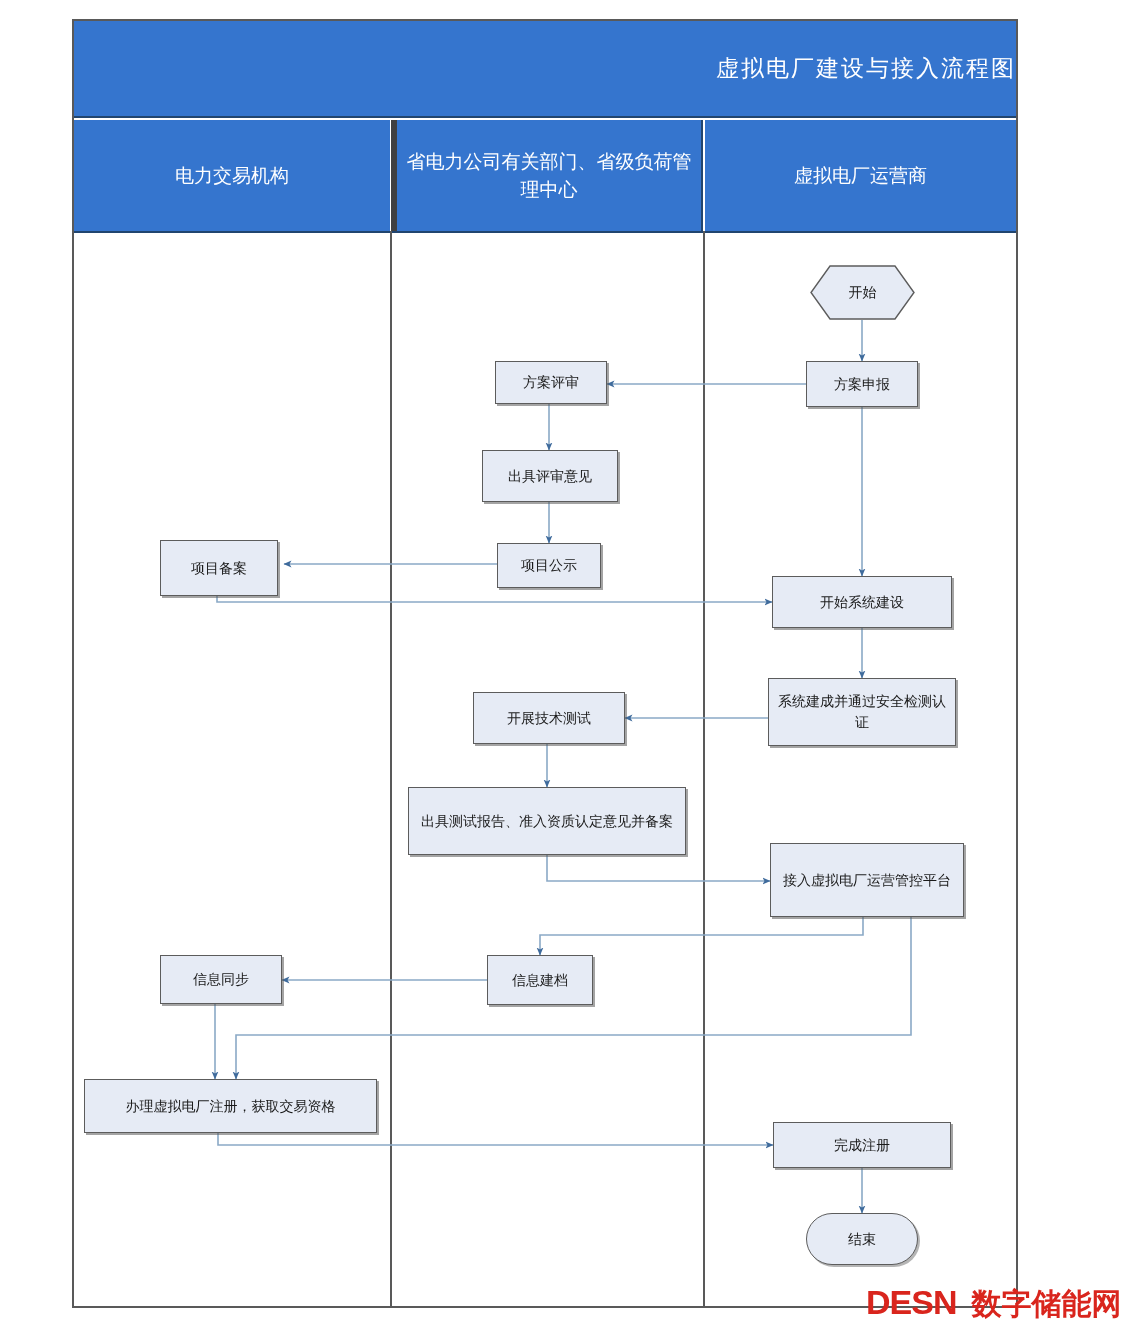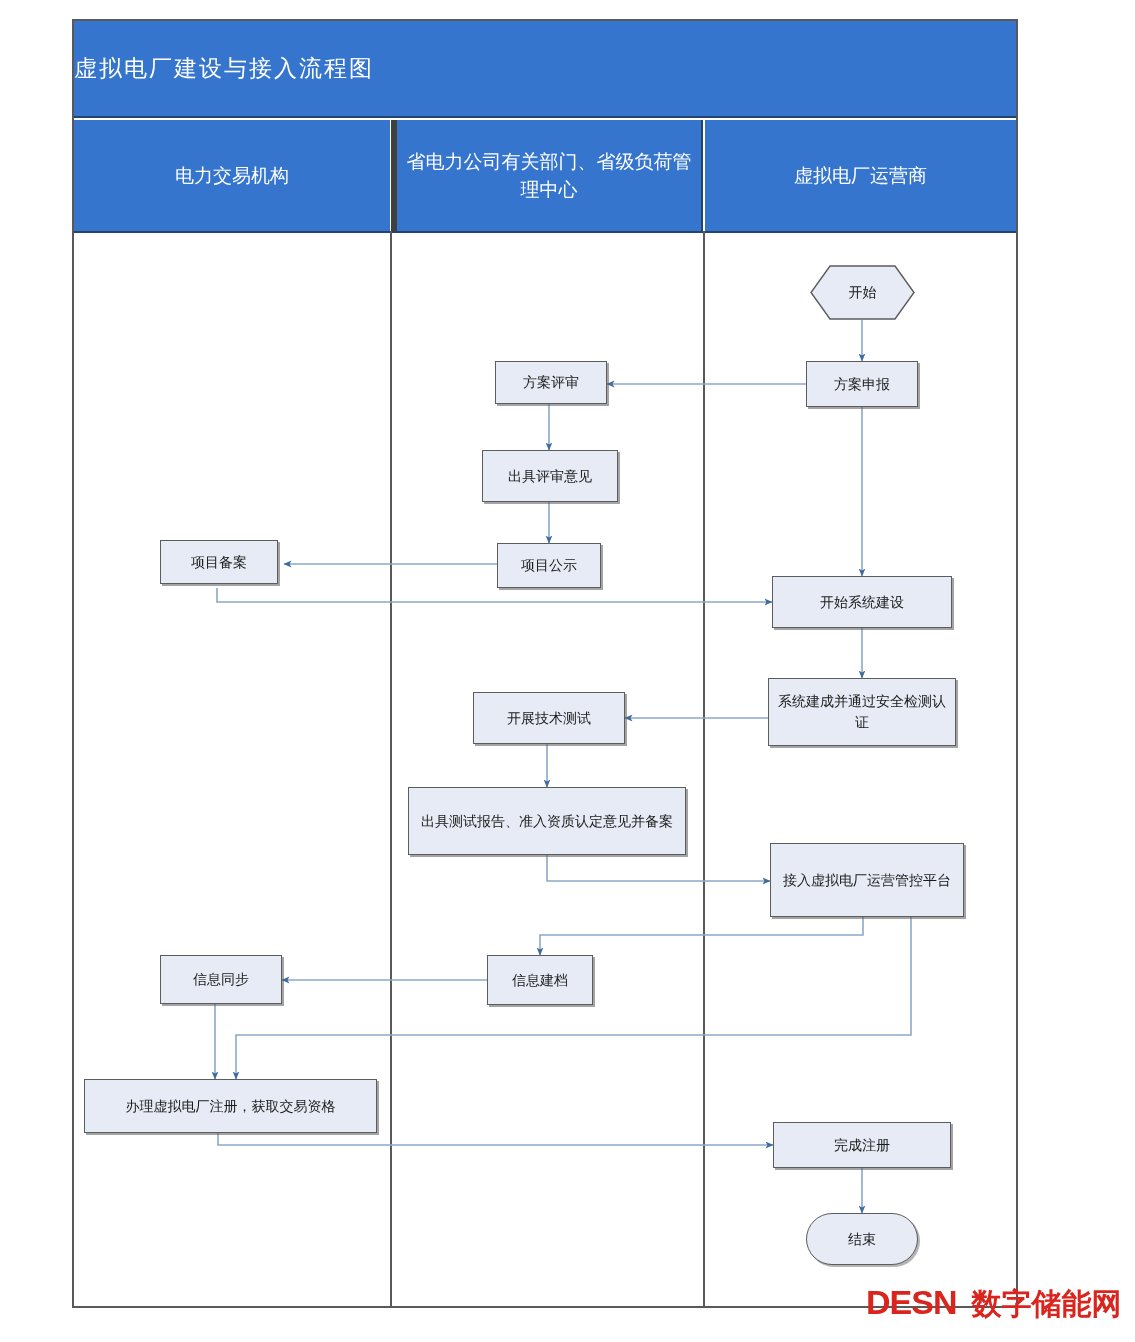--- a/index.html
+++ b/index.html
@@ -37,21 +37,21 @@
   
   .title-band {
     position: absolute;
     left: 74px;
     top: 21px;
     width: 942px;
     height: 97px;
     background: #3575CE;
     display: flex;
     align-items: center;
-    justify-content: flex-start;
+    justify-content: flex-end;
     box-sizing: border-box;
     border-bottom: 2px solid #21456f;
   }
   .title-band .title-text {
     color: #ffffff;
     font-size: 23px;
     letter-spacing: 2px;
   }
 
   
@@ -247,21 +247,21 @@
   </div>
 
   <div class="node" style="left:482px; top:450px; width:136px; height:52px;">
     <span>出具评审意见</span>
   </div>
 
   <div class="node" style="left:497px; top:543px; width:104px; height:45px;">
     <span>项目公示</span>
   </div>
 
-  <div class="node" style="left:160px; top:540px; width:118px; height:44px;">
+  <div class="node" style="left:160px; top:540px; width:118px; height:56px;">
     <span>项目备案</span>
   </div>
 
   <div class="node" style="left:772px; top:576px; width:180px; height:52px;">
     <span>开始系统建设</span>
   </div>
 
   <div class="node" style="left:768px; top:678px; width:188px; height:68px;">
     <span>系统建成并通过安全检测认证</span>
   </div>

